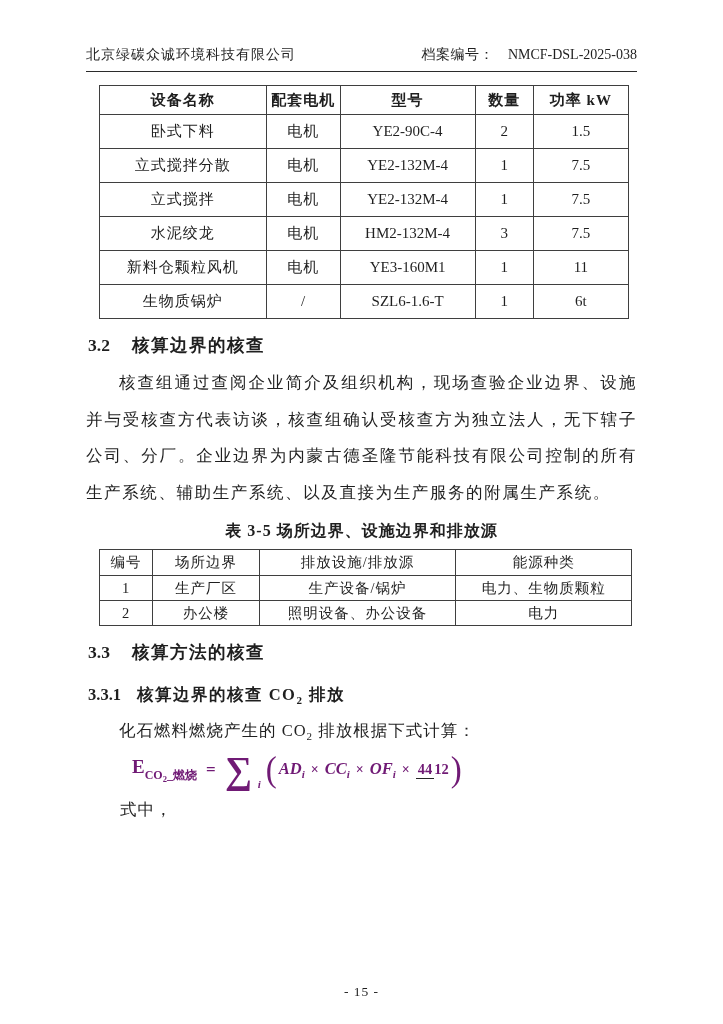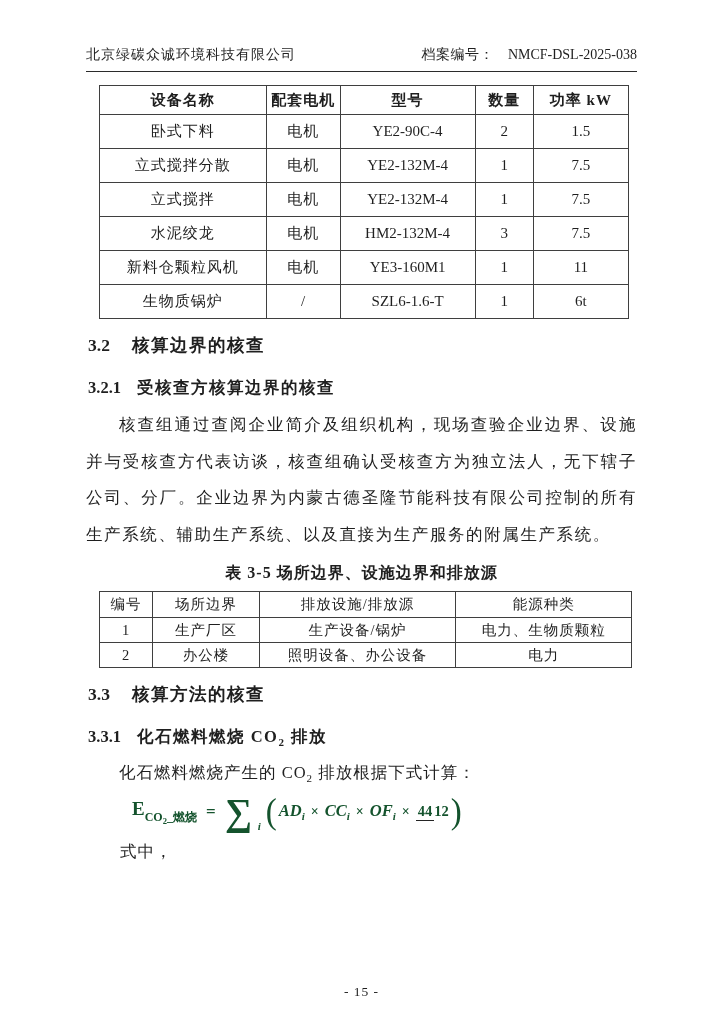--- a/index.html
+++ b/index.html
@@ -98,21 +98,21 @@
   }
   .intro-line sub { font-size: 11px; }
 
   
   .formula {
     display: flex;
     align-items: center;
     margin: 10px 0 0 46px;
     font-weight: bold;
     font-size: 17px;
-    color: #14532d;
+    color: #701a75;
   }
   .f-e { font-size: 19px; }
   .f-lhs-sub { font-size: 12px; vertical-align: -6px; letter-spacing: 0; }
   .f-lhs-sub .co2 { font-size: 8.5px; vertical-align: -3px; }
   .f-eq { margin: 0 9px; font-size: 17px; }
   .f-sum {
     position: relative;
     font-size: 38px;
     font-weight: 600;
     line-height: 0.9;
@@ -241,23 +241,20 @@
         <td class="latin">1</td>
         <td class="latin">6t</td>
       </tr>
     </tbody>
   </table>
 
   <div class="h2">
     <span class="sec-num">3.2</span><span>核算边界的核查</span>
   </div>
 
-  <div class="h3">
-    <span class="sec-num">3.2.1</span><span>受核查方核算边界的核查</span>
-  </div>
 
   <p class="para">核查组通过查阅企业简介及组织机构，现场查验企业边界、设施并与受核查方代表访谈，核查组确认受核查方为独立法人，无下辖子公司、分厂。企业边界为内蒙古德圣隆节能科技有限公司控制的所有生产系统、辅助生产系统、以及直接为生产服务的附属生产系统。</p>
 
   <div class="tbl-caption">表 3-5 场所边界、设施边界和排放源</div>
 
   <table class="bound-table">
     <colgroup>
       <col style="width:10%">
         <col style="width:20%">
         <col style="width:37%">
@@ -285,21 +282,21 @@
         <td>电力</td>
       </tr>
     </tbody>
   </table>
 
   <div class="h2">
     <span class="sec-num">3.3</span><span>核算方法的核查</span>
   </div>
 
   <div class="h3">
-    <span class="sec-num">3.3.1</span><span><span>化石燃料燃烧 CO</span><sub>2</sub><span> 排放</span></span>
+    <span class="sec-num">3.3.1</span><span><span>核算边界的核查 CO</span><sub>2</sub><span> 排放</span></span>
   </div>
 
   <p class="intro-line"><span>化石燃料燃烧产生的 CO</span><sub>2</sub><span> 排放根据下式计算：</span></p>
 
   <div class="formula">
     <span class="f-e"><span>E</span><span class="f-lhs-sub"><span>CO</span><span class="co2">2</span><span>_燃烧</span></span></span>
     <span class="f-eq">=</span>
     <span class="f-sum"><span>∑</span><span class="f-sum-i">i</span></span>
     <span class="f-paren">(</span>
     <span class="f-body">

